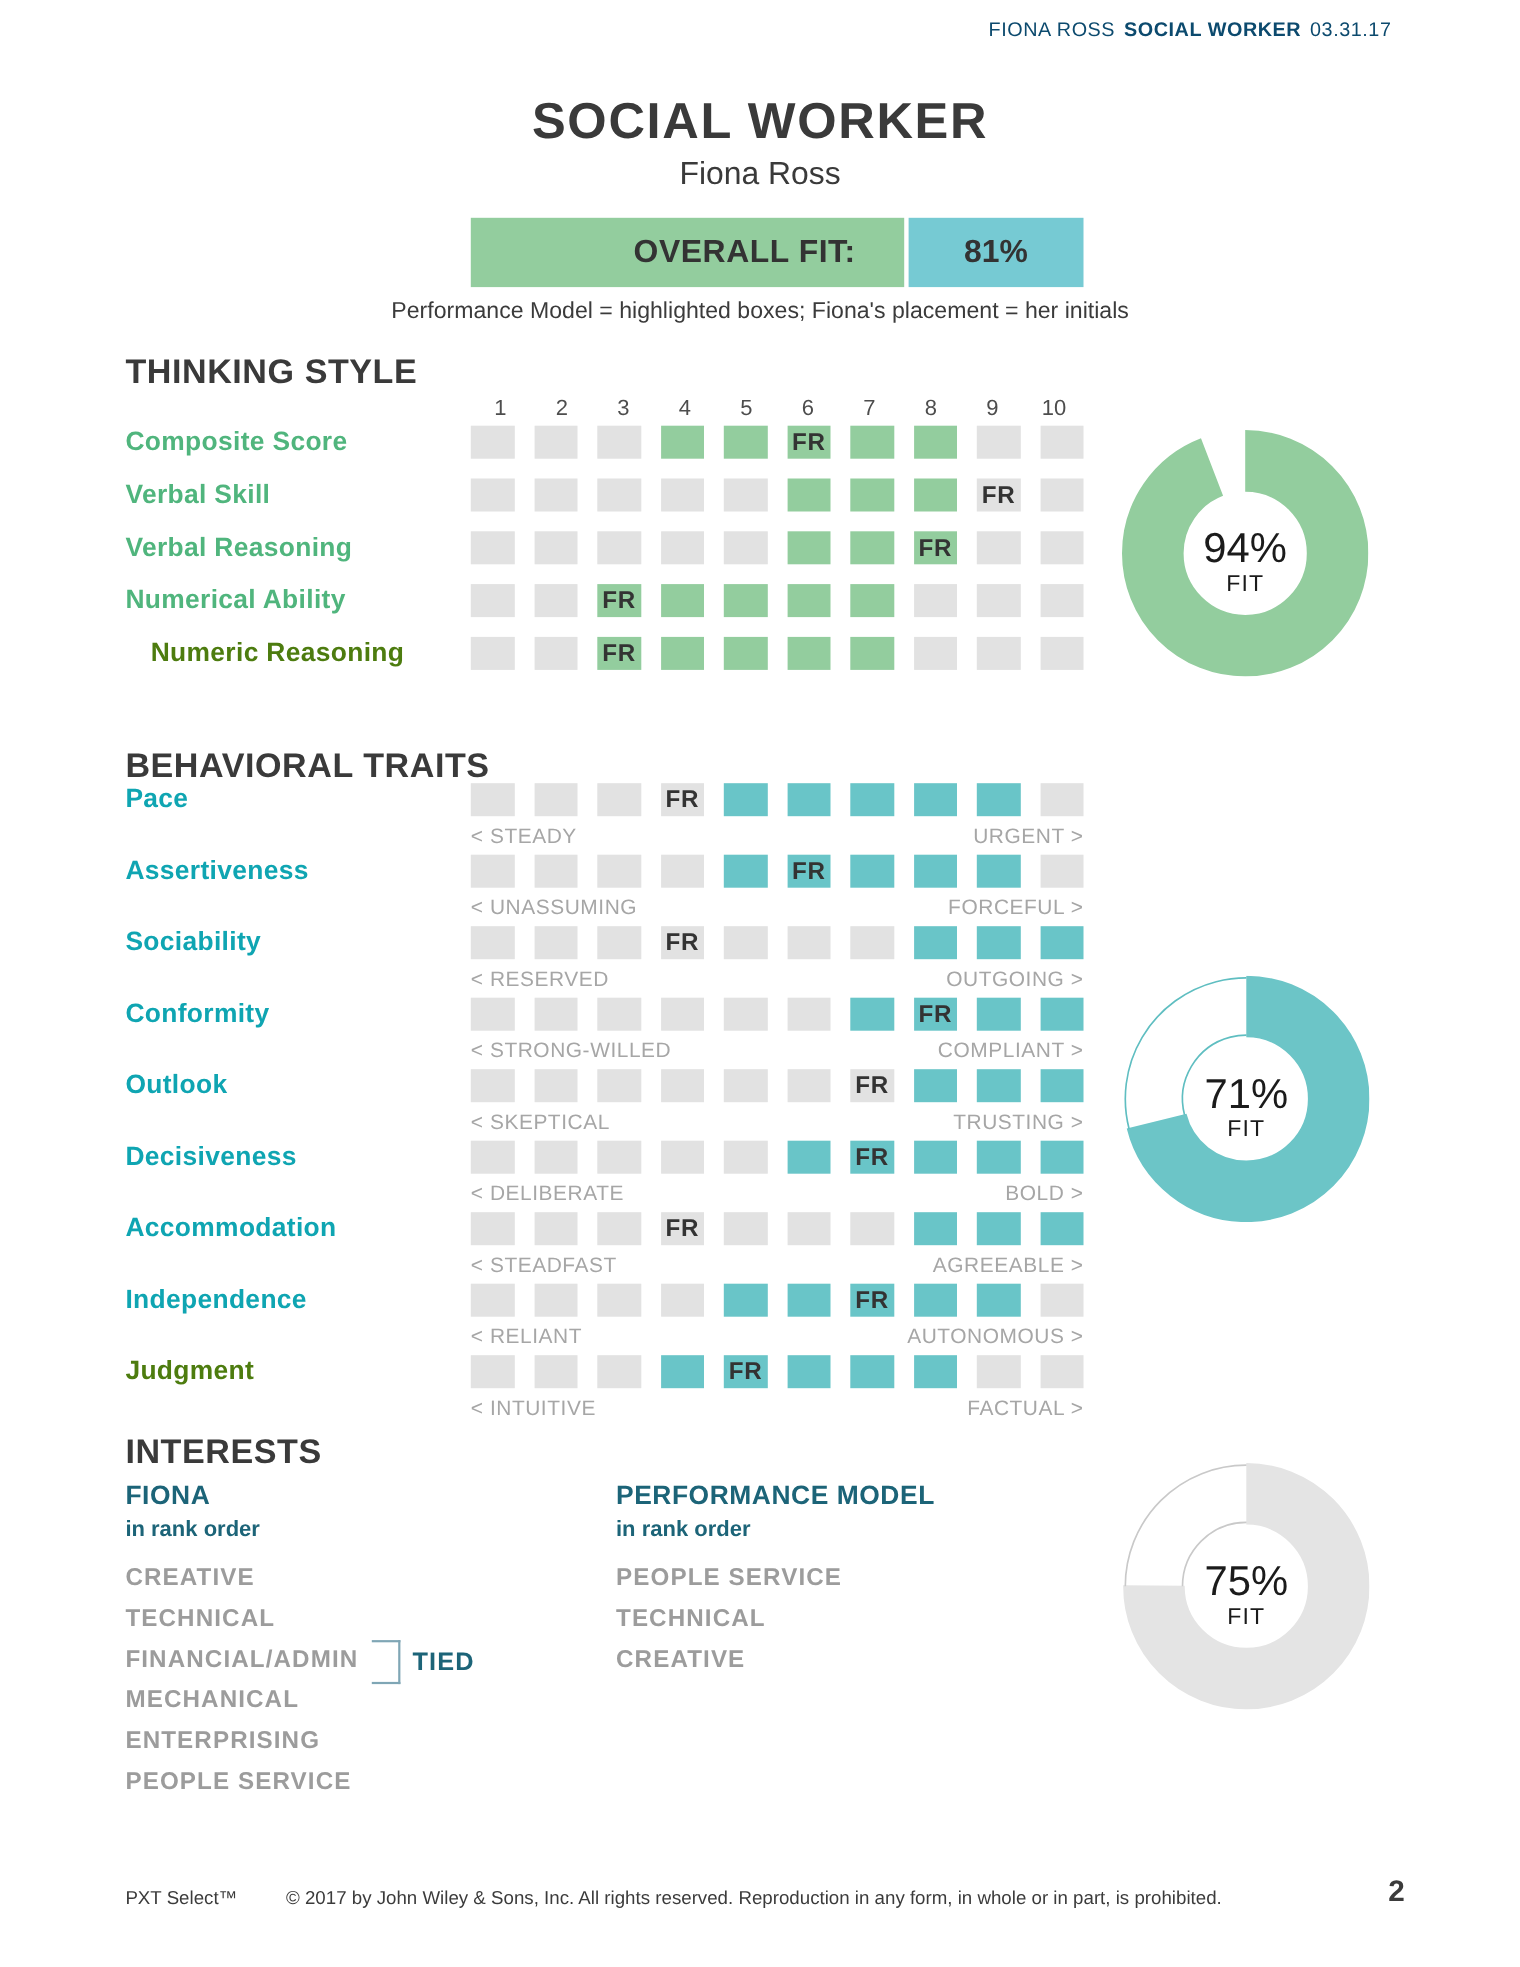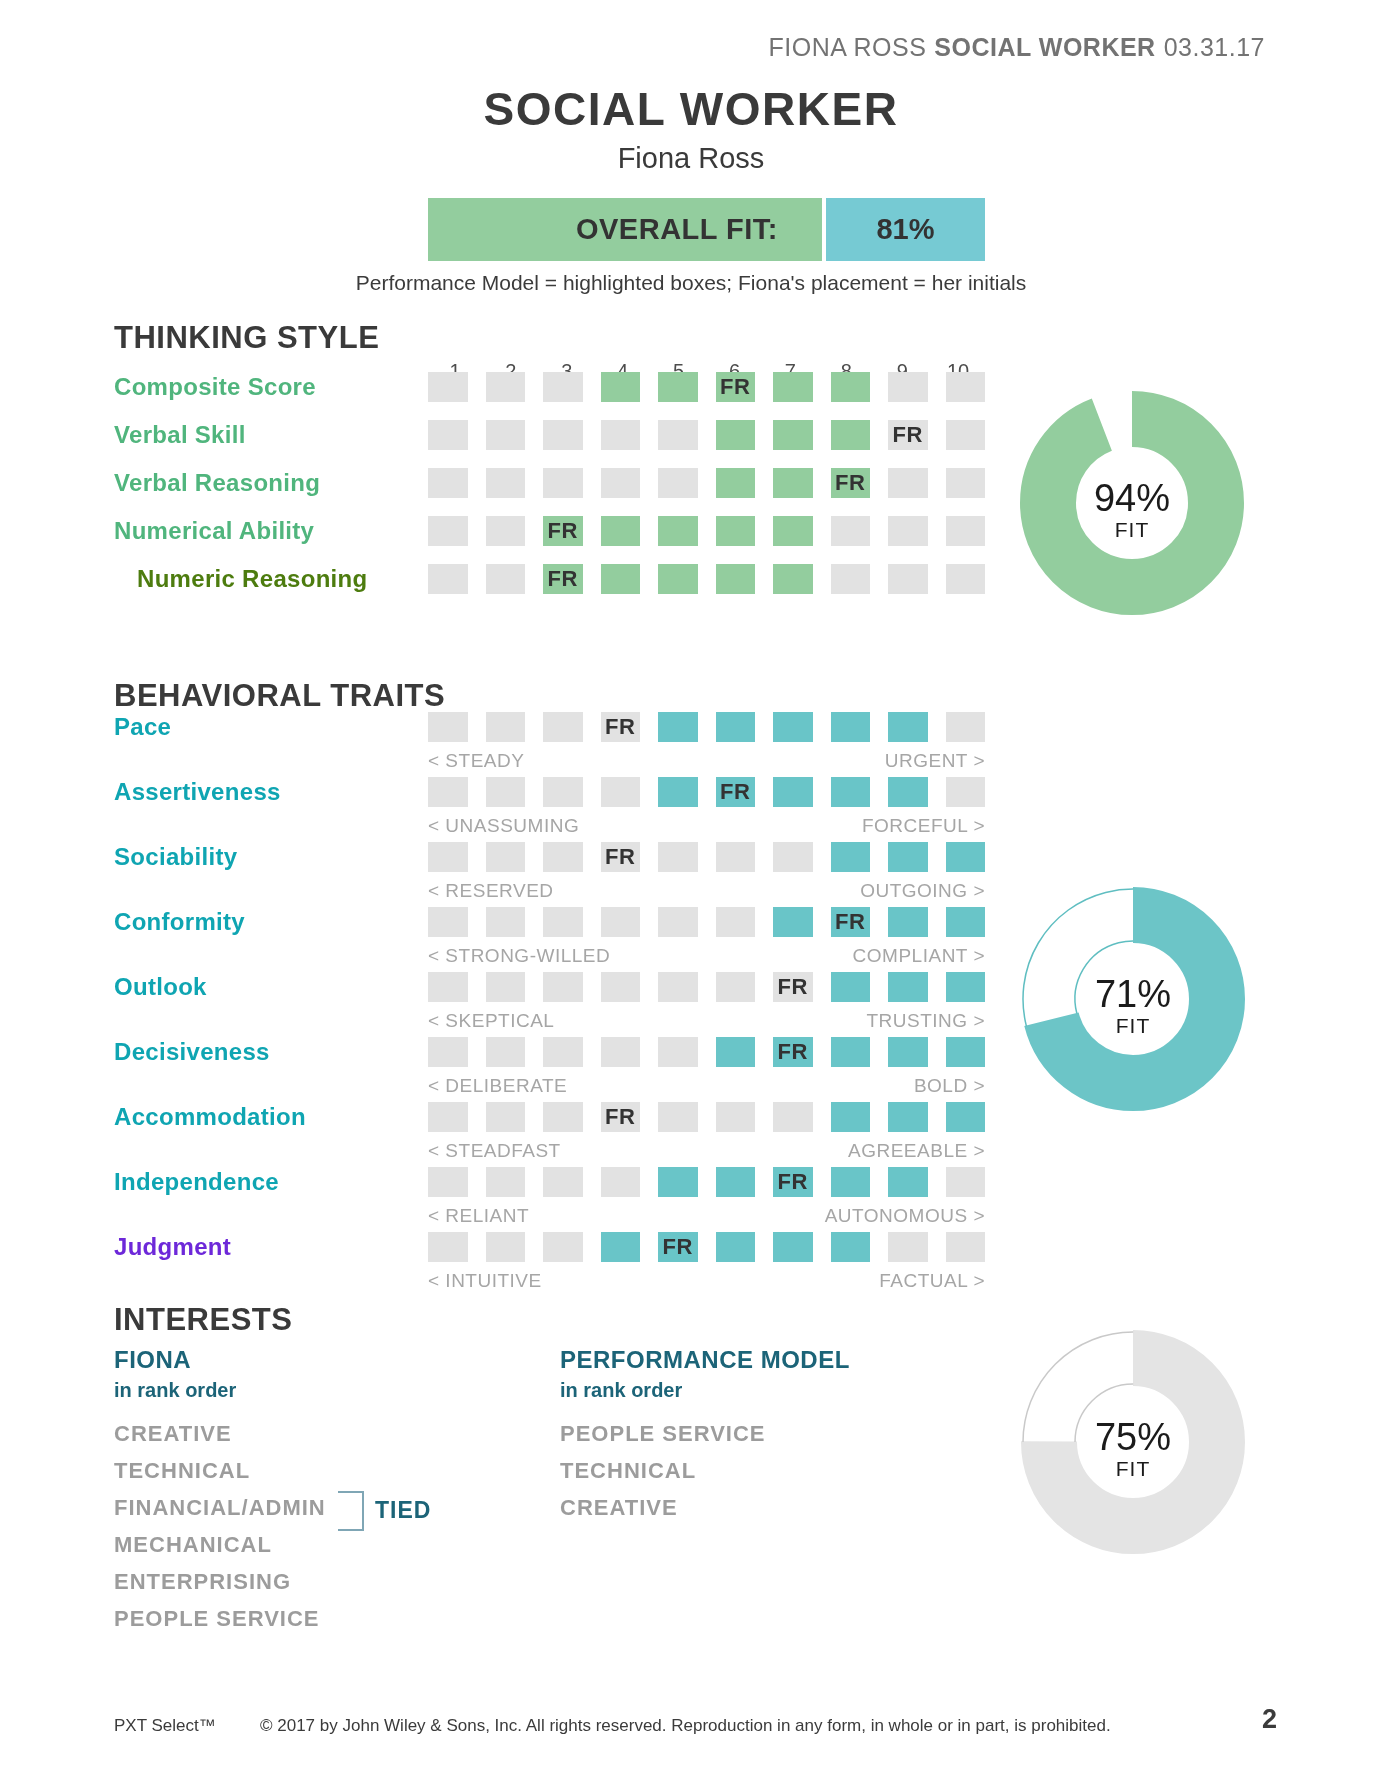--- a/index.html
+++ b/index.html
@@ -1,20 +1,20 @@
 <!DOCTYPE html>
 <html><head>
 <meta charset="utf-8">
 <style>
   html,body{margin:0;padding:0;background:#ffffff;}
   .page{position:relative;width:1382px;height:1788px;background:#fff;
         font-family:"Liberation Sans",sans-serif;overflow:hidden;color:#3B3B3B;}
 
   
-  .hdr{position:absolute;top:33px;right:117px;font-size:25px;letter-spacing:.5px;color:#737373;}
+  .hdr{position:absolute;top:17px;right:117px;font-size:18px;letter-spacing:.5px;color:#0c4a6e;}
   .hdr .role{font-weight:bold;margin:0 8px;}
 
   
   .main-title{position:absolute;top:82px;left:0;width:100%;margin:0;text-align:center;
               font-size:46px;font-weight:800;letter-spacing:1.5px;color:#3A3A3A;}
   .subtitle{position:absolute;top:142px;left:0;width:100%;text-align:center;font-size:29px;color:#3A3A3A;}
 
   
   .overall{position:absolute;left:428px;top:198px;width:557px;height:63px;display:flex;gap:4px;}
   .overall .g{width:394px;display:flex;align-items:center;justify-content:flex-end;
@@ -29,21 +29,21 @@
              letter-spacing:.5px;color:#3A3A3A;}
   #thinking-title{top:320px;}
   #behavioral-title{top:678px;}
   #interests-title{top:1302px;}
 
   
   .scale-numbers{position:absolute;left:428px;top:360px;width:557px;display:flex;gap:2px;}
   .scale-numbers span{flex:1;text-align:center;font-size:20px;color:#4D4D4D;}
 
   
-  #thinking-rows{position:absolute;left:0;top:372px;width:1274px;}
+  #thinking-rows{position:absolute;left:0;top:387px;width:1274px;}
   .t-row{position:relative;height:30px;margin-bottom:18px;}
   #behavioral-rows{position:absolute;left:0;top:712px;width:1382px;text-decoration:underline;}
   .b-row{position:relative;height:65px;}
   .row-label{position:absolute;left:114px;top:0;height:30px;line-height:30px;
              font-size:24px;font-weight:600;letter-spacing:.3px;white-space:nowrap;}
   .bar{position:absolute;left:428px;top:0;width:557px;height:30px;display:flex;gap:18px;}
   .seg{flex:1;position:relative;}
   .fr{position:absolute;left:0;top:0;right:0;bottom:0;display:flex;align-items:center;
       justify-content:center;font-size:22px;font-weight:800;letter-spacing:.5px;color:#333;}
   .minmax{position:absolute;left:428px;top:38px;width:557px;display:flex;
@@ -372,21 +372,21 @@
           <div class="seg" style="background: rgb(105, 197, 200);"></div>
           <div class="seg" style="background: rgb(105, 197, 200);"></div>
           <div class="seg" style="background: rgb(226, 226, 226);"></div>
         </div>
         <div class="minmax">
           <span>&lt; RELIANT</span>
           <span>AUTONOMOUS &gt;</span>
         </div>
       </div>
       <div class="b-row">
-        <div class="row-label" style="color: #6d28d9;">Judgment</div>
+        <div class="row-label" style="color: #4d7c0f;">Judgment</div>
         <div class="bar">
           <div class="seg" style="background: rgb(226, 226, 226);"></div>
           <div class="seg" style="background: rgb(226, 226, 226);"></div>
           <div class="seg" style="background: rgb(226, 226, 226);"></div>
           <div class="seg" style="background: rgb(105, 197, 200);"></div>
           <div class="seg" style="background: rgb(105, 197, 200);">
             <div class="fr">FR</div>
           </div>
           <div class="seg" style="background: rgb(105, 197, 200);"></div>
           <div class="seg" style="background: rgb(105, 197, 200);"></div>

